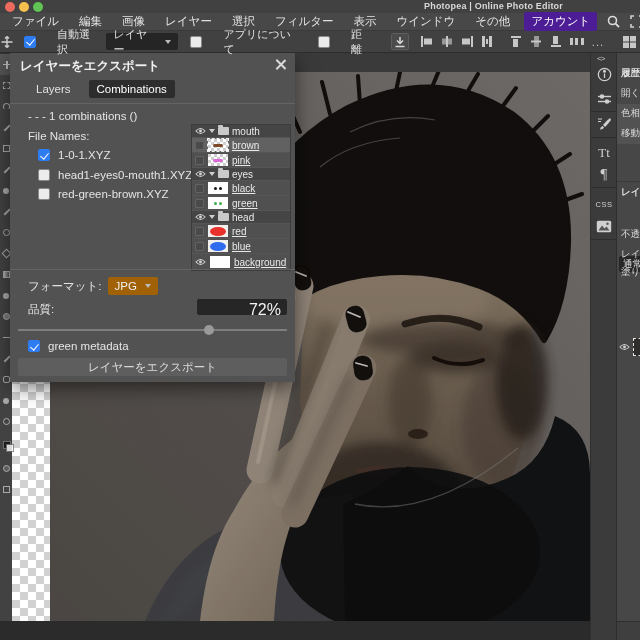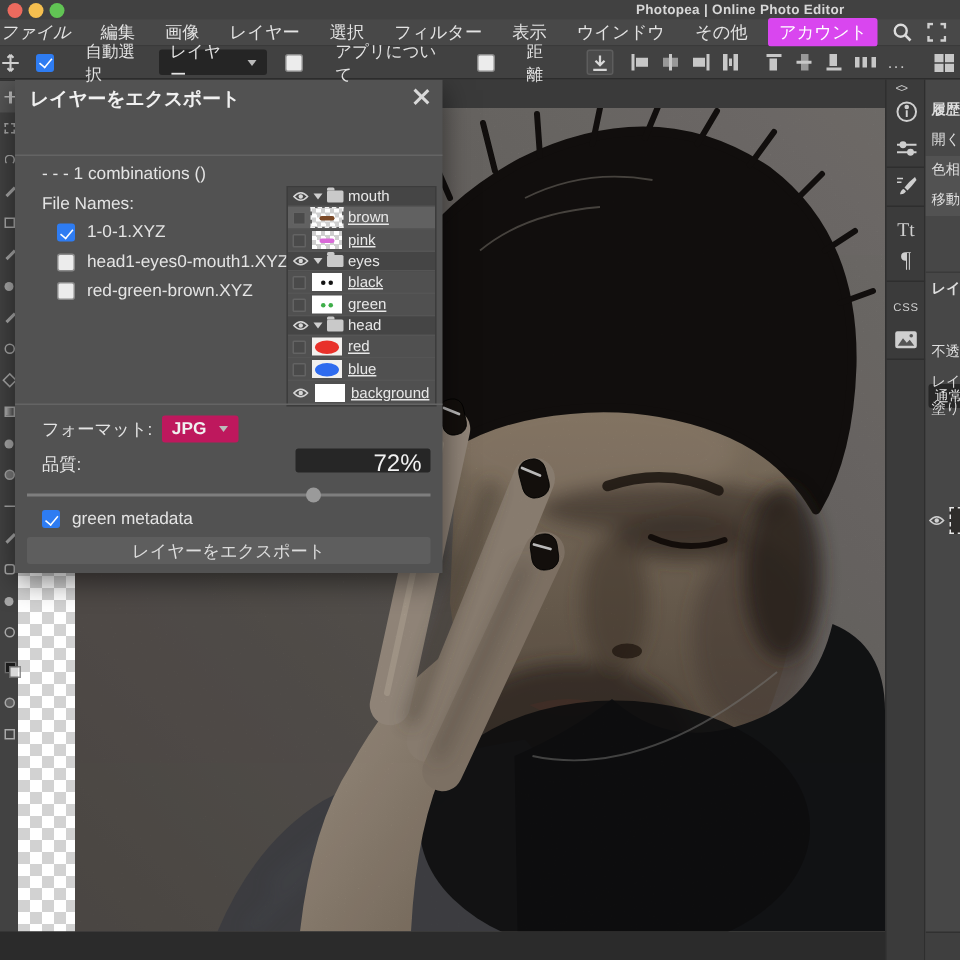--- a/index.html
+++ b/index.html
@@ -10,22 +10,22 @@
 
   
   #titlebar { left:0; top:0; width:640px; height:13px; background:#414141; z-index:40; }
   .tl { position:absolute; top:1.5px; width:10px; height:10px; border-radius:50%; }
   #win-title { position:absolute; left:424px; top:1px; font-size:9px; color:#d8d8d8; font-weight:bold; letter-spacing:.2px; }
 
   
   #menubar { left:0; top:13px; width:640px; height:18px; background:#484848; z-index:40;
              display:flex; align-items:center; font-size:11.5px; border-bottom:1px solid #3a3a3a; }
   .menu-item { padding:0 10px; white-space:nowrap; }
-  .menu-item:first-child { padding-left:0;font-style:italic; }
-  #account-btn { background:#d946ef; color:#fff; padding:2px 7px; border-radius:2px; margin-left:4px; white-space:nowrap; }
+  .menu-item:first-child { padding-left:12px; }
+  #account-btn { background:#4c1d95; color:#fff; padding:2px 7px; border-radius:2px; margin-left:4px; white-space:nowrap; }
   .mb-icon { margin-left:10px; display:inline-flex; }
   #menu-right { position:absolute; right:-8px; top:15px; display:flex; gap:14px; font-size:11.5px; white-space:nowrap; }
 
   
   #optbar { left:0; top:31px; width:640px; height:22px; background:#414141; z-index:40;
             display:flex; align-items:center; font-size:11px; border-bottom:1px solid #2c2c2c; }
   .cb { width:12px; height:12px; border-radius:2px; background:#ececec; border:1px solid #8a8a8a; position:relative; flex:none; }
   .cb.checked { background:#2e7cf2; border-color:#2e7cf2; }
   .cb.checked::after { content:""; position:absolute; left:3.2px; top:0.6px; width:4px; height:7px;
                        border:solid #fff; border-width:0 1.8px 1.8px 0; transform:rotate(40deg); }
@@ -92,21 +92,21 @@
   #dlg-close::before { transform:rotate(45deg); } #dlg-close::after { transform:rotate(-45deg); }
   #dlg-tabs { position:absolute; left:18px; top:27px; display:flex; gap:10px; align-items:center; }
   .dtab { padding:3px 8px; border-radius:2px; color:#e0e0e0; }
   .dtab.active { background:#2d2d2d; color:#fff; }
   #dlg-hr1 { position:absolute; left:0; top:50px; width:285px; border-top:1px solid #646464; }
   #combo-line { position:absolute; left:18px; top:57px; }
   #files-label { position:absolute; left:18px; top:77px; }
   .file-row { position:absolute; left:28px; display:flex; align-items:center; gap:8px; }
   #dlg-hr2 { position:absolute; left:0; top:216px; width:285px; border-top:1px solid #646464; }
   #fmt-row { position:absolute; left:18px; top:224px; display:flex; align-items:center; gap:6px; }
-  #fmt-dd { background:#be185d; height:18px; border-radius:2px; display:flex; align-items:center; gap:8px; padding:0 7px; color:#f0f0f0;font-weight:bold; }
+  #fmt-dd { background:#a16207; height:18px; border-radius:2px; display:flex; align-items:center; gap:8px; padding:0 7px; color:#f0f0f0; }
   #q-label { position:absolute; left:18px; top:249px; }
   #q-value { position:absolute; left:187px; top:246px; width:90px; height:16px; background:#262626;
              border-radius:2px; text-align:right; padding:2px 6px 0 0; font-size:16px; color:#f2f2f2; }
   #q-slider { position:absolute; left:8px; top:272px; width:269px; height:10px; }
   #q-track { position:absolute; left:0; top:4px; width:100%; height:2px; background:#7e7e7e; }
   #q-handle { position:absolute; left:69%; top:0; width:10px; height:10px; border-radius:50%; background:#9a9a9a; }
   #meta-row { position:absolute; left:18px; top:287px; display:flex; align-items:center; gap:8px; }
   #export-btn { position:absolute; left:8px; top:305px; width:269px; height:18px; background:#5e5e5e;
                 border-radius:2px; text-align:center; padding-top:2px; color:#dcdcdc; font-size:11.5px; }
 
@@ -464,20 +464,24 @@
       <span id="pl-thumb"></span>
     </div>
     <div id="panel-bottom-line"></div>
     <div id="panel-bottom"></div>
   </div>
 
   <div id="dialog" class="abs">
     <div id="dlg-title">レイヤーをエクスポート</div>
     <div id="dlg-close"></div>
 
+    <div id="dlg-tabs">
+      <span class="dtab">Layers</span>
+      <span class="dtab active">Combinations</span>
+    </div>
     <div id="dlg-hr1"></div>
 
     <div id="combo-line">- - - 1 combinations ()</div>
     <div id="files-label">File Names:</div>
 
     <div class="file-row" style="top:96px">
       <span class="cb checked"></span>
       <span>1-0-1.XYZ</span>
     </div>
     <div class="file-row" style="top:116px">

